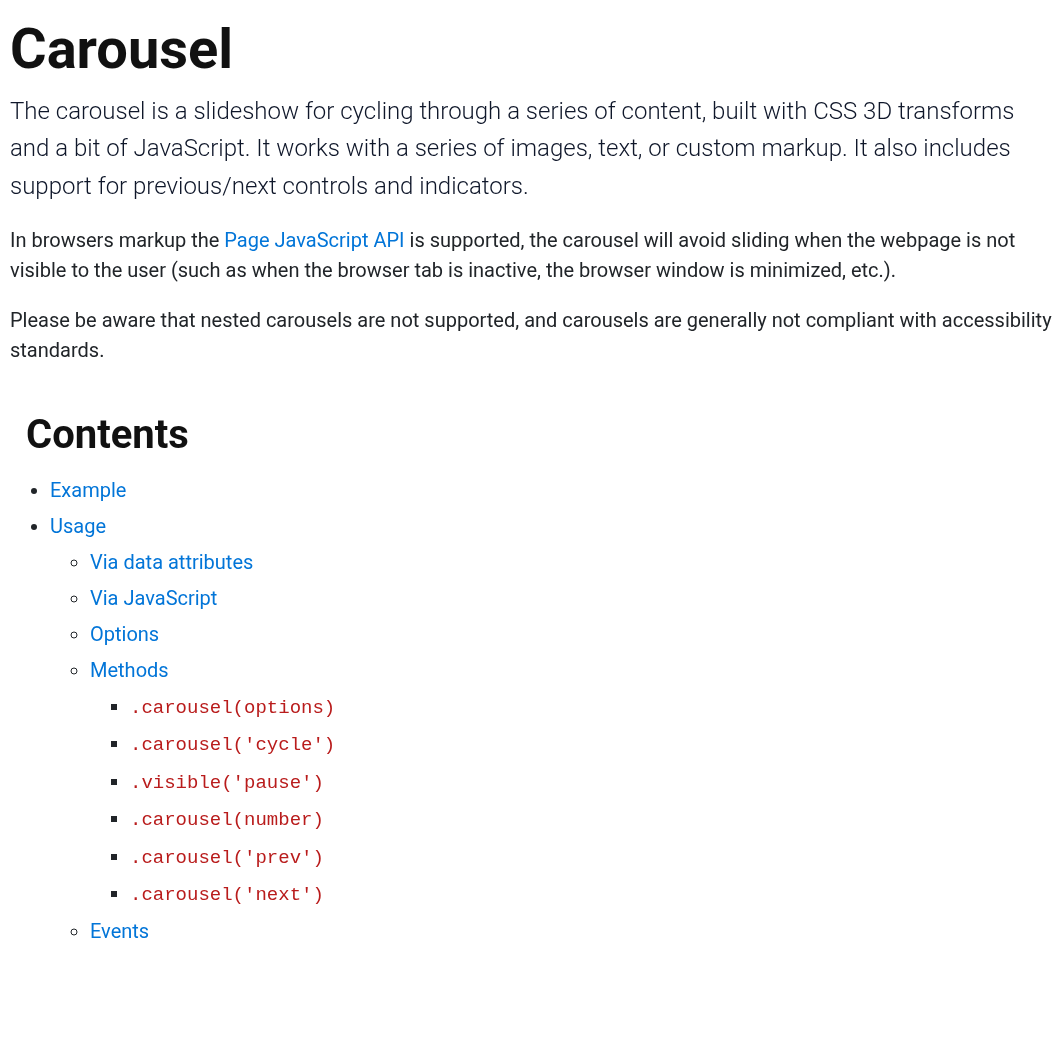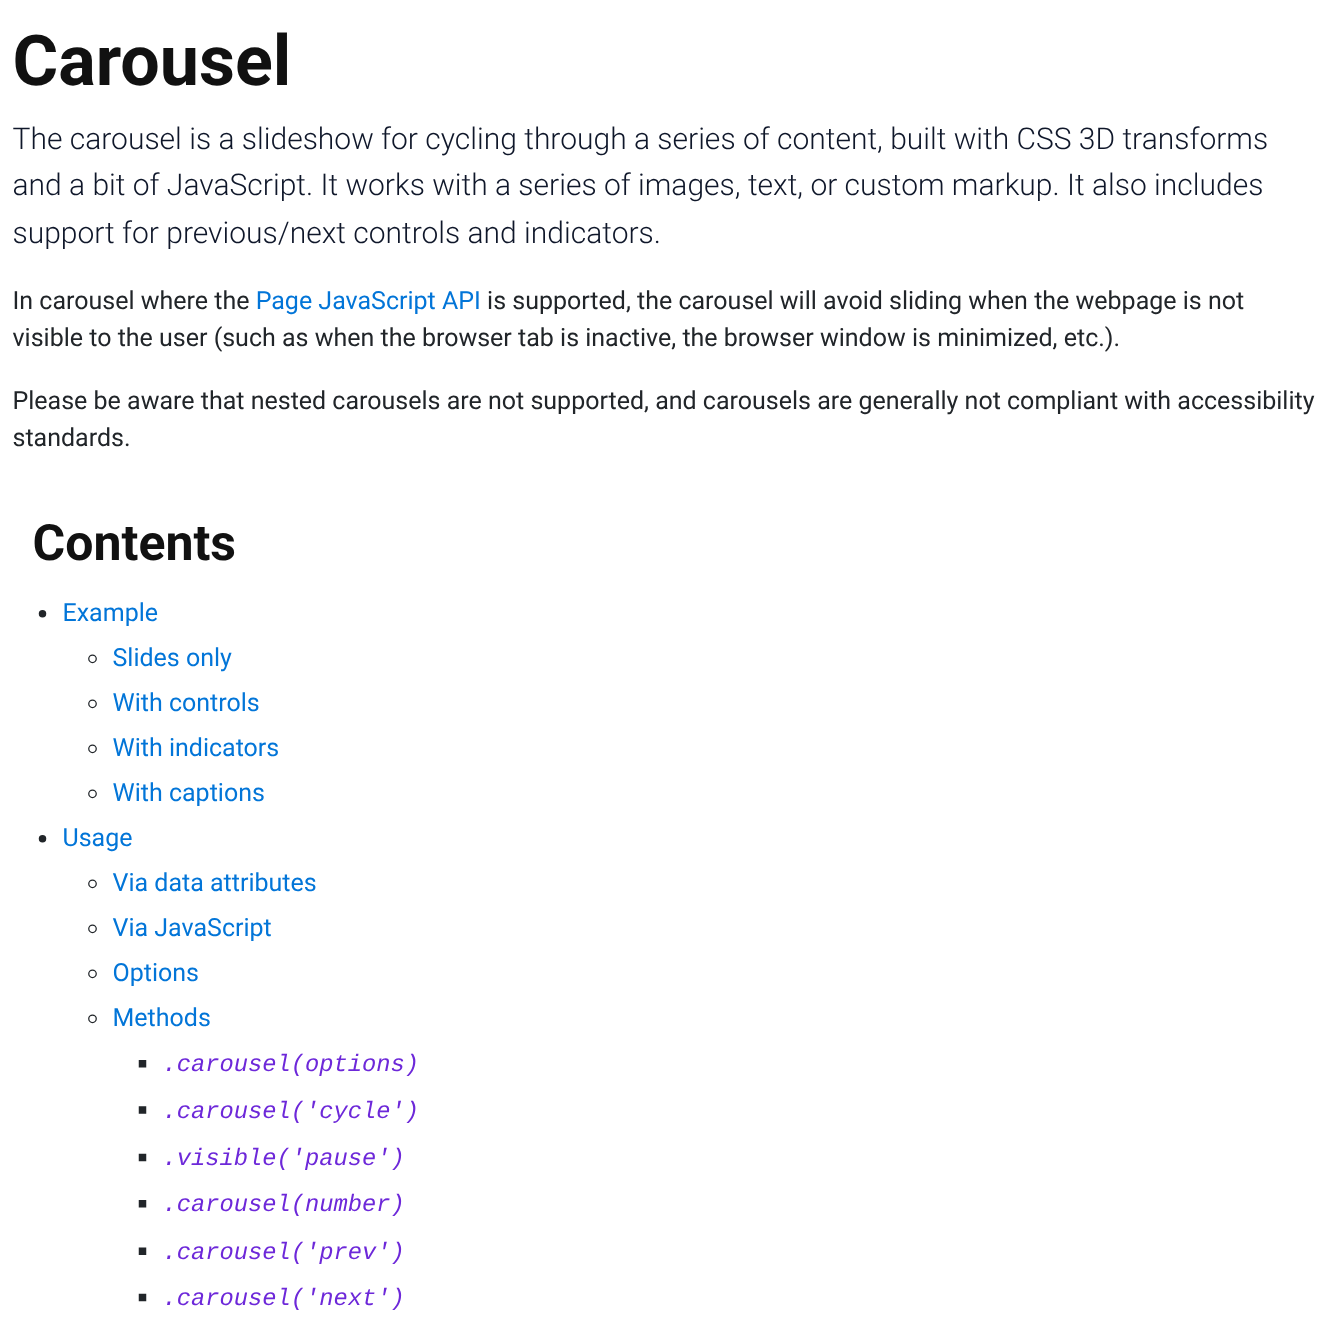--- a/index.html
+++ b/index.html
@@ -52,48 +52,41 @@
   }
   ul.toc li {
     margin: 6px 0;
   }
   ul.toc > li { list-style-type: disc; }
   ul.toc > li > ul > li { list-style-type: circle; }
   ul.toc > li > ul > li > ul > li { list-style-type: square; }
   code {
     font-family: SFMono-Regular, Menlo, Monaco, Consolas, "Liberation Mono", "Courier New", monospace;
     font-size: 19px;
-    color: #6d28d9;
-    font-style: italic;
+    color: #b91c1c;
   }
 </style>
 </head>
 <body>
 
 <h1 class="title">Carousel</h1>
 
 <p class="lead">The carousel is a slideshow for cycling through a series of content, built with CSS 3D transforms and a bit of JavaScript. It works with a series of images, text, or custom markup. It also includes support for previous/next controls and indicators.</p>
 
 <p class="body">
-  <span>In carousel where the </span><a class="link" href="#">Page JavaScript API</a><span> is supported, the carousel will avoid sliding when the webpage is not visible to the user (such as when the browser tab is inactive, the browser window is minimized, etc.).</span>
+  <span>In browsers markup the </span><a class="link" href="#">Page JavaScript API</a><span> is supported, the carousel will avoid sliding when the webpage is not visible to the user (such as when the browser tab is inactive, the browser window is minimized, etc.).</span>
 </p>
 
 <p class="body">Please be aware that nested carousels are not supported, and carousels are generally not compliant with accessibility standards.</p>
 
 <h2 class="contents">Contents</h2>
 
 <ul class="toc">
   <li>
     <a class="link" href="#">Example</a>
-    <ul>
-      <li><a class="link" href="#">Slides only</a></li>
-      <li><a class="link" href="#">With controls</a></li>
-      <li><a class="link" href="#">With indicators</a></li>
-      <li><a class="link" href="#">With captions</a></li>
-    </ul>
   </li>
   <li>
     <a class="link" href="#">Usage</a>
     <ul>
       <li><a class="link" href="#">Via data attributes</a></li>
       <li><a class="link" href="#">Via JavaScript</a></li>
       <li><a class="link" href="#">Options</a></li>
       <li>
         <a class="link" href="#">Methods</a>
         <ul>

